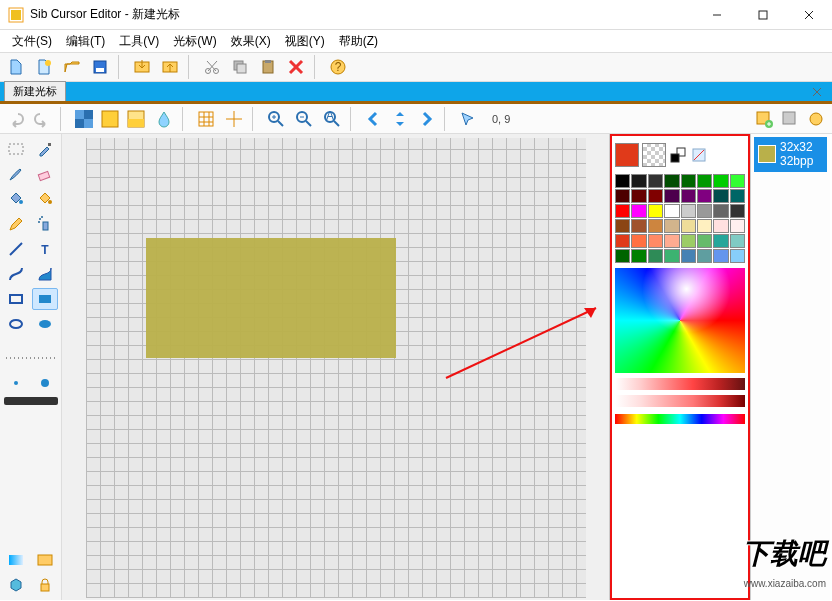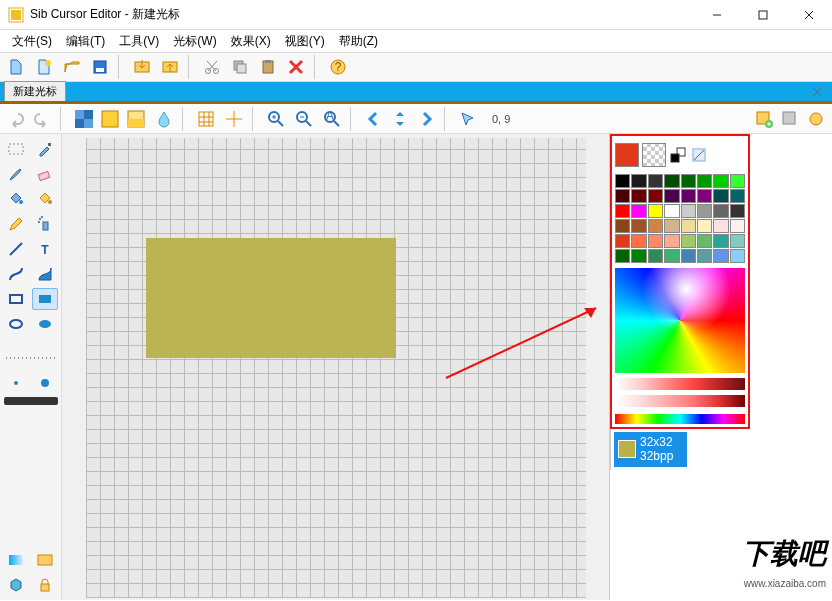--- a/index.html
+++ b/index.html
@@ -27,21 +27,21 @@
   .tool { width: 26px; height: 22px; display: flex; align-items: center; justify-content: center; border: 1px solid transparent; border-radius: 2px; }
   .tool.sel { background: #cfe8ff; border-color: #7ab8f0; }
   .canvaszone { flex: 1; background: #f0f0f0; display:flex; align-items:flex-start; justify-content:center; padding:4px; overflow:hidden;}
   .canvas { position:relative; width:500px; height:460px; }
   .grid { position:absolute; inset:0; background-image:
      repeating-linear-gradient(0deg,#bbb 0,#bbb 1px,transparent 1px,transparent 14px),
      repeating-linear-gradient(90deg,#bbb 0,#bbb 1px,transparent 1px,transparent 14px),
      linear-gradient(#e8e8e8,#e8e8e8);
   }
   .drawn { position:absolute; left:60px; top:100px; width:250px; height:120px; background:#b9b04a; opacity:.95;}
-  .rightpanel { width:223px; border-left:1px solid #ccc; display:flex;flex-direction:column; }
+  .rightpanel { width:223px; border-left:1px solid #ccc; display:flex; }
   .colorpanel { width:140px; border:2px solid #e11; padding:3px; display:flex; flex-direction:column; gap:3px; background:#fff;}
   .fgbg { height:32px; display:flex; gap:3px; align-items:center; }
   .fgbg .swatch { width:24px; height:24px; border:1px solid #888;}
   .palette { display:grid; grid-template-columns:repeat(8,1fr); gap:1px; }
   .palette div { height:14px; border:1px solid #888;}
   .gradientpick { margin-top:2px; height:105px; background:
      radial-gradient(circle at 55% 20%,#fff 0%,rgba(255,255,255,0) 40%),
      conic-gradient(from 90deg at 50% 50%,#f00,#ff0,#0f0,#0ff,#00f,#f0f,#f00);
   }
   .gradbar { height:12px; margin-top:2px; background:linear-gradient(90deg,#fff,#fcc,#f88,#f44,#b22,#611);}

